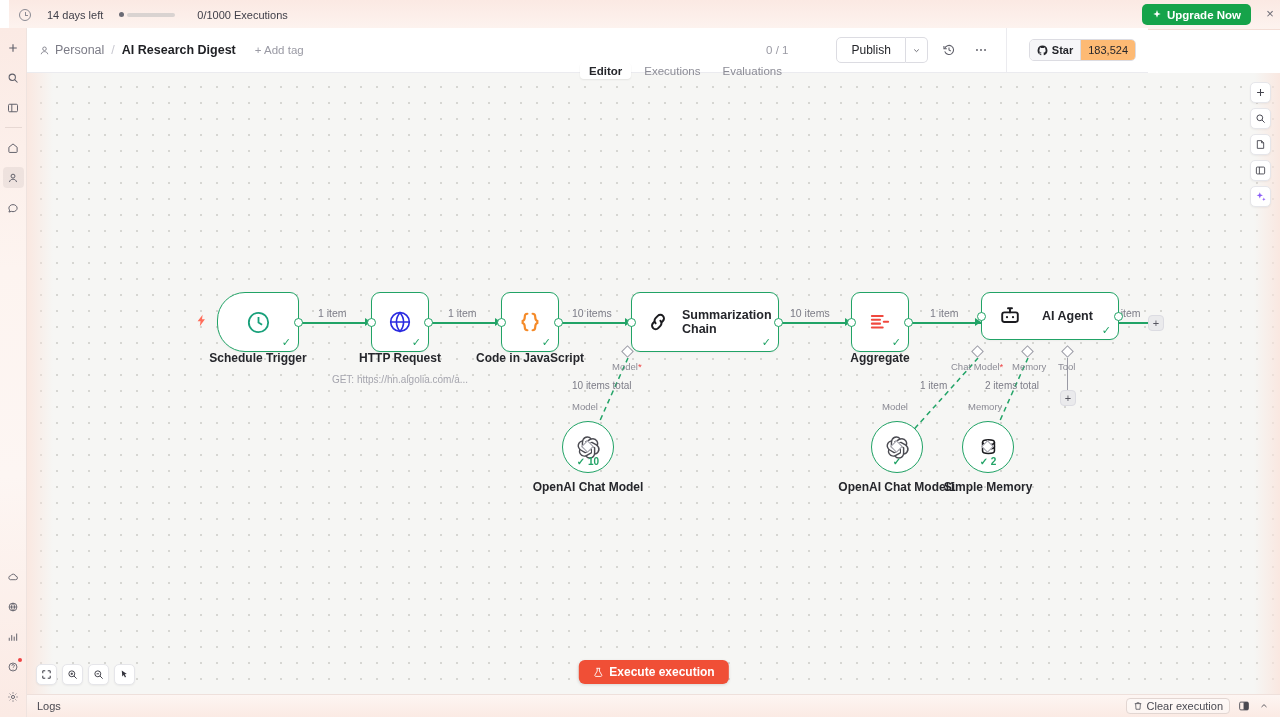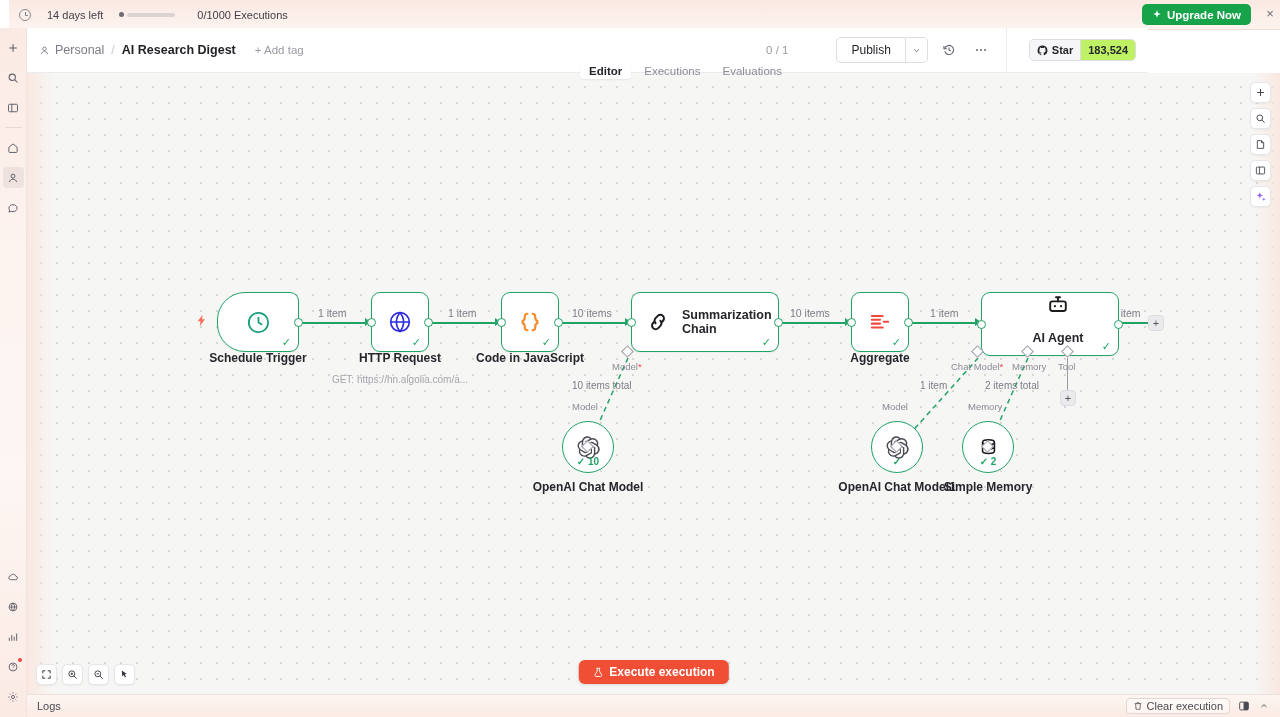--- a/index.html
+++ b/index.html
@@ -79,21 +79,21 @@
     height: 26px; width: 22px; font-size: 9px; color: #5f5f69; cursor: pointer;
     display: flex; align-items: center; justify-content: center;
   }
   .hdr-ico { width: 22px; height: 22px; display: flex; align-items: center; justify-content: center; color: #5f5f69; cursor: pointer; }
   .hdr-divider { width: 1px; height: 45px; background: #ebebef; margin-left: 4px; }
   .gh-star {
     display: flex; align-items: stretch; border: 1px solid #dcdce2; border-radius: 5px;
     overflow: hidden; height: 22px; margin-left: 12px; cursor: pointer;
   }
   .gh-left { display: flex; align-items: center; gap: 4px; padding: 0 7px; background: #f6f6f8; font-size: 11px; color: #25262b; font-weight: 600; }
-  .gh-right { display: flex; align-items: center; padding: 0 7px; background: #bef264; font-size: 11px; color: #25262b; font-weight: 700; border-left: 1px solid #dcdce2; }
+  .gh-right { display: flex; align-items: center; padding: 0 7px; background: #fdba74; font-size: 11px; color: #25262b; font-weight: 400; border-left: 1px solid #dcdce2; }
 
   
   .tabs {
     position: absolute; left: 580px; top: 61px; height: 19px;
     display: flex; align-items: center; gap: 4px; z-index: 6;
   }
   .tab { font-size: 11.5px; color: #8b8b95; padding: 2px 9px; border-radius: 4px; cursor: pointer; }
   .tab.active { color: #25262b; font-weight: 600; background: #fff; box-shadow: 0 1px 2px rgba(0,0,0,.07); }
 
   
@@ -483,21 +483,21 @@
           <path d="M4.5 6.5h10M4.5 10h7.5M4.5 13.5h7.5M4.5 17h10"></path>
           <path d="M15.5 11.8h4"></path>
         </svg>
       </span>
       <span class="node-check">✓</span>
       <span class="port in"></span>
       <span class="port out"></span>
       <span class="node-label">Aggregate</span>
     </div>
 
-    <div class="node" style="left:954px; top:219px; width:138px; height:64px; padding-left:16px; gap:14px;flex-direction:column;">
+    <div class="node" style="left:954px; top:219px; width:138px; height:48px; padding-left:16px; gap:20px;">
       <span class="node-icon">
         <svg width="24" height="24" viewBox="0 0 24 24" stroke="#1b1b1f" stroke-width="1.9" fill="none">
           <rect x="4.2" y="8.4" width="15.6" height="9.6" rx="2.2"></rect>
           <circle cx="9" cy="13.2" r="1.1" fill="#1b1b1f" stroke="none"></circle>
           <circle cx="15" cy="13.2" r="1.1" fill="#1b1b1f" stroke="none"></circle>
           <path d="M12 8.4V5.4M10 4.2h4" stroke-linecap="round"></path>
         </svg>
       </span>
       <span class="node-title">AI Agent</span>
       <span class="node-check">✓</span>

